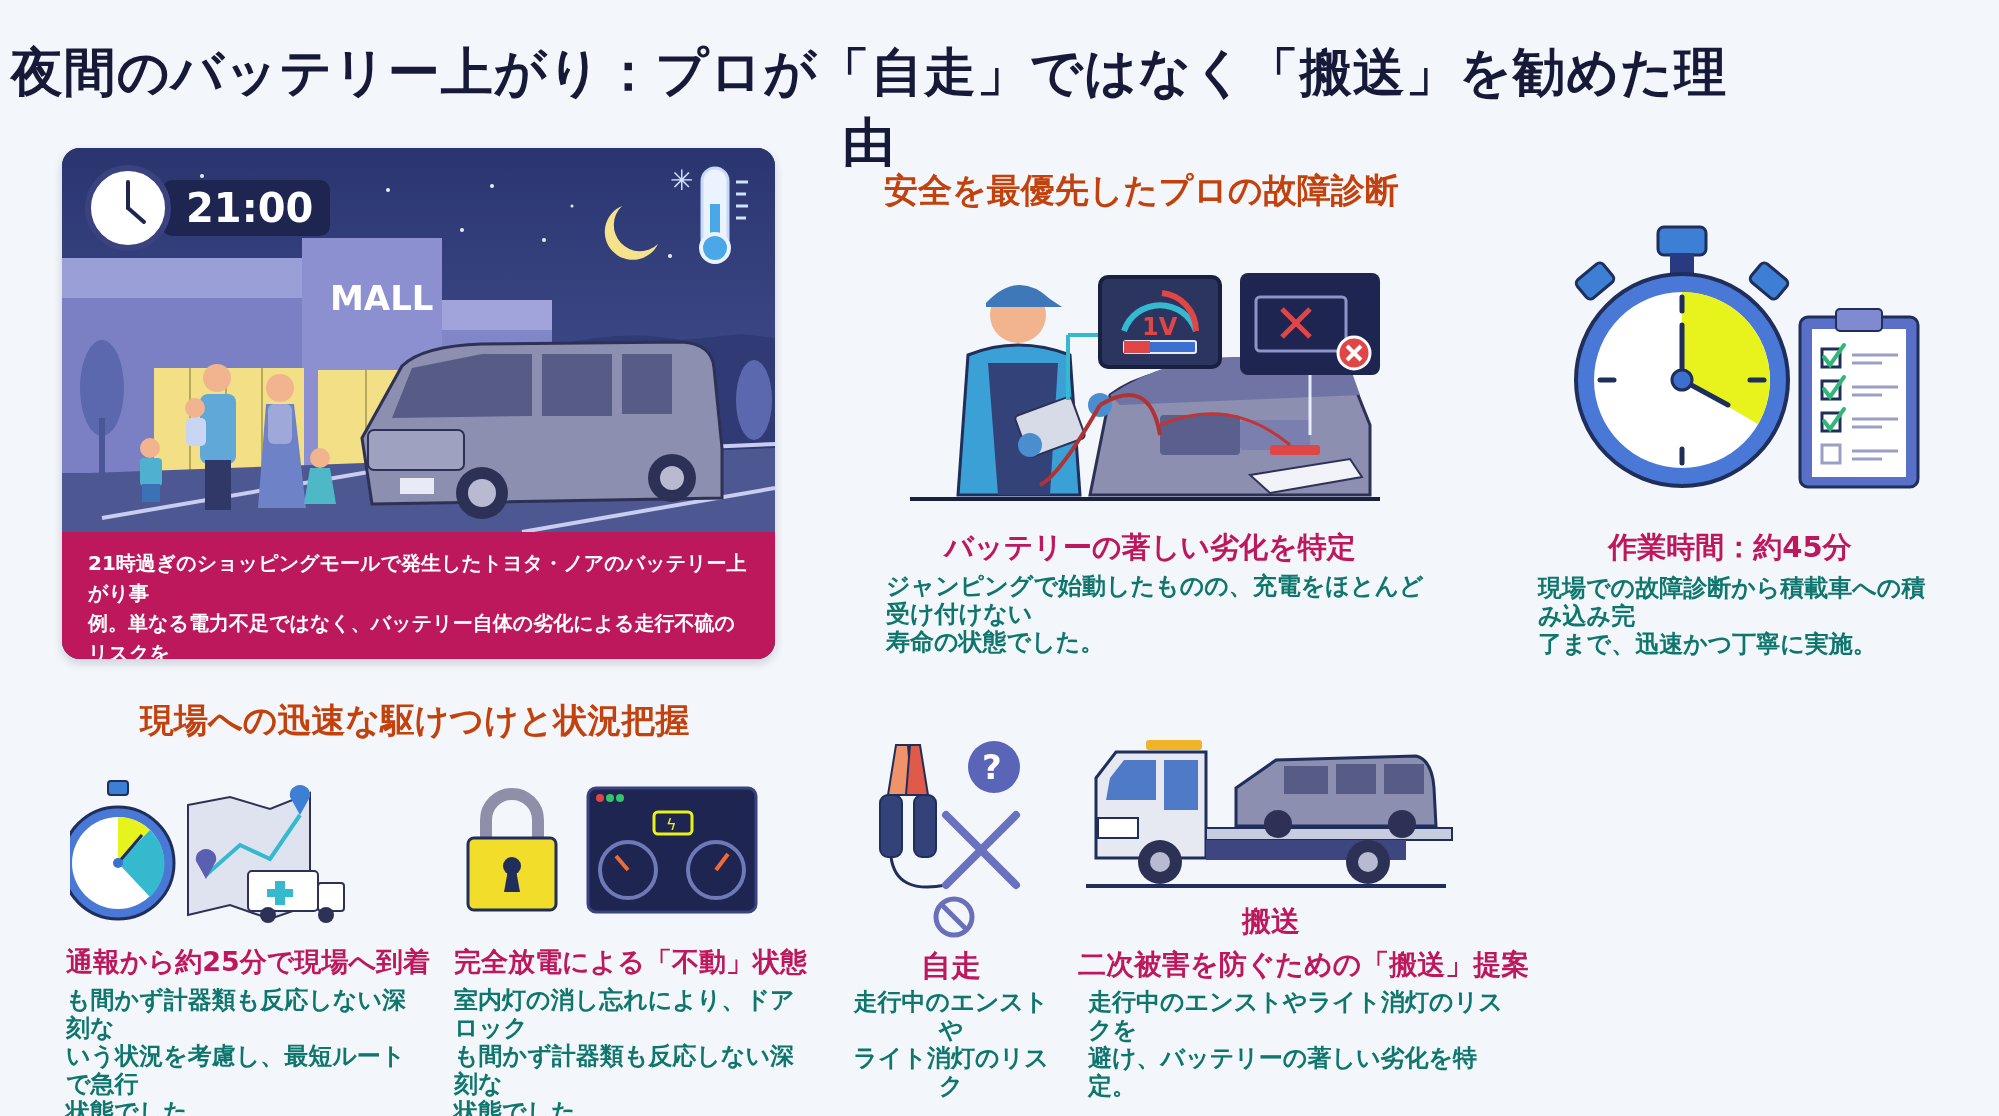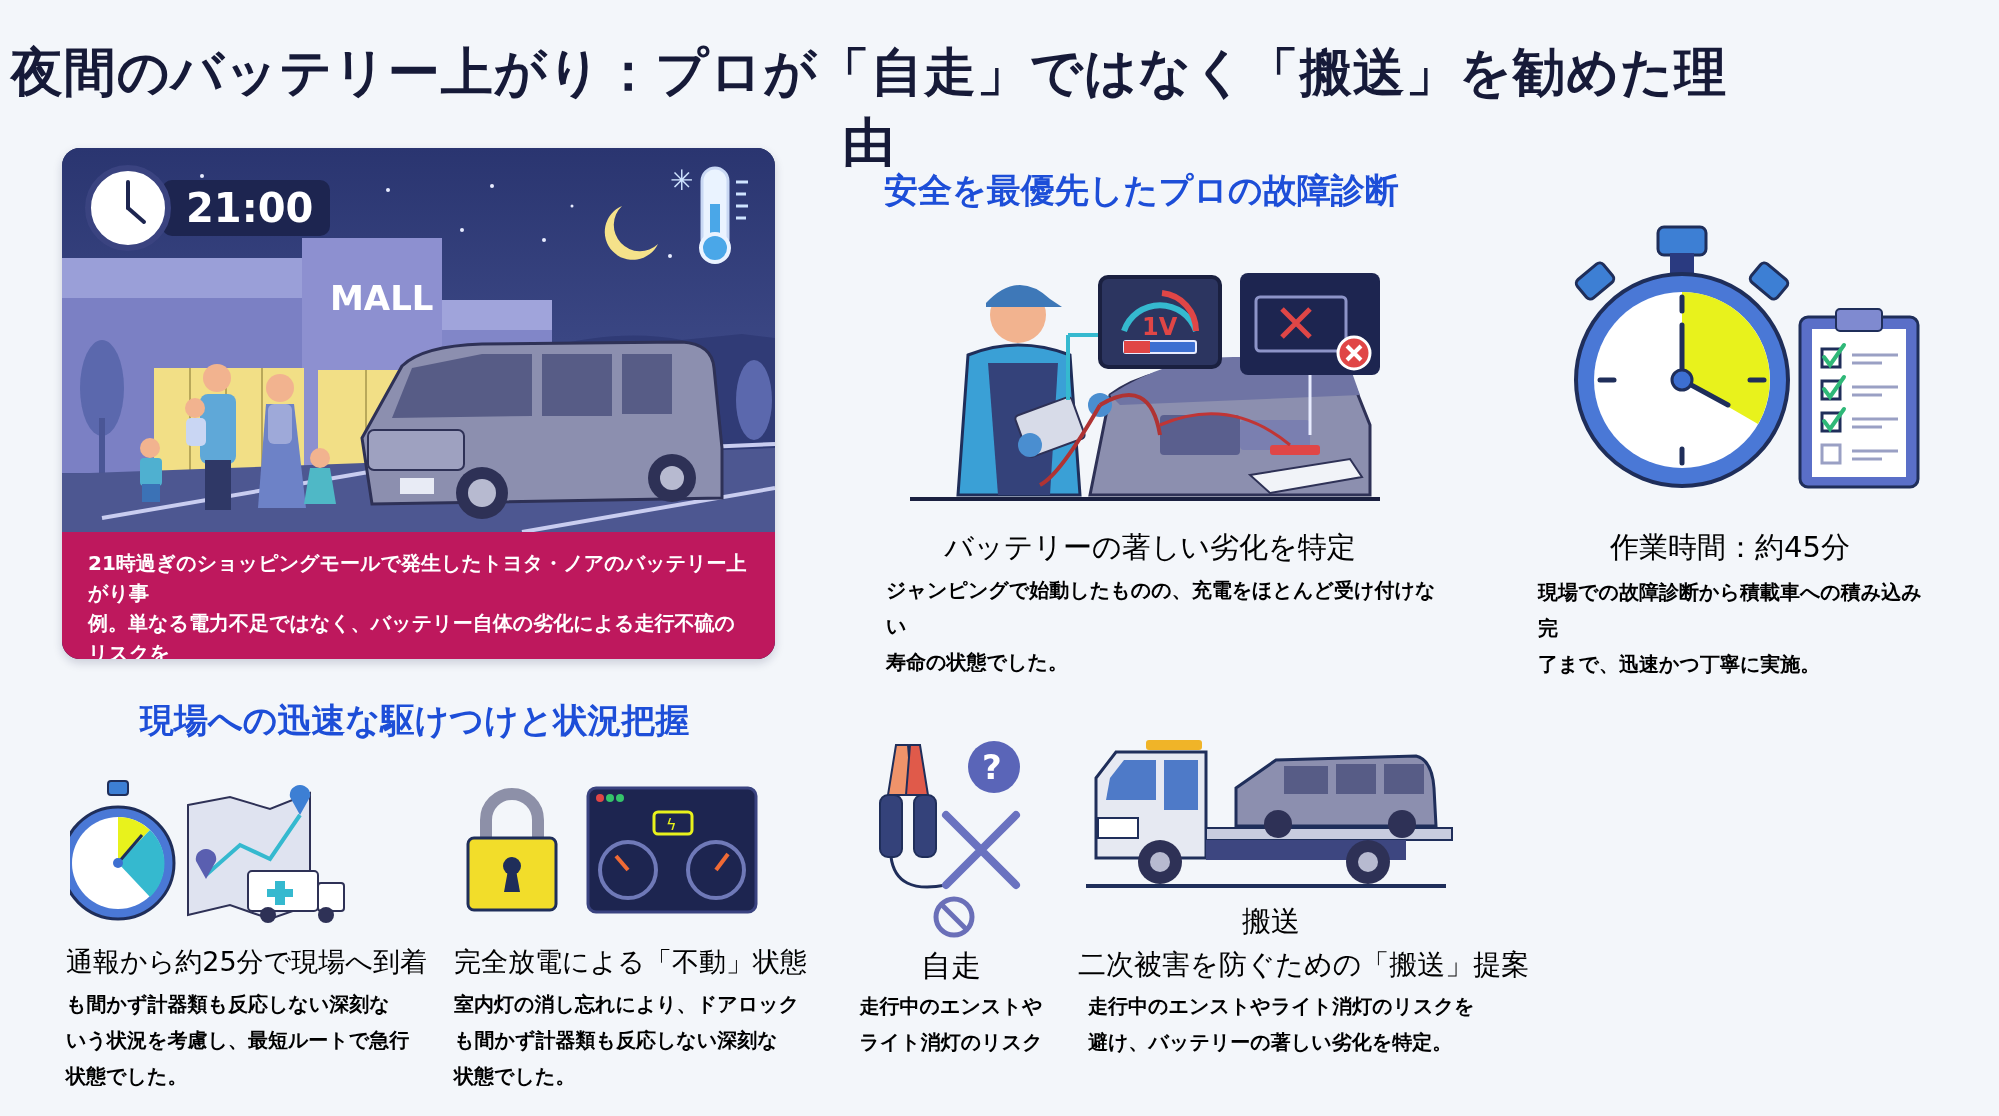--- a/index.html
+++ b/index.html
@@ -21,23 +21,23 @@
     box-shadow: 0 4px 10px rgba(20,30,70,0.18);
     background: #1c2450;
   }
   .hero-scene { position: absolute; left: 0; top: 0; width: 713px; height: 384px; }
   .hero-caption {
     position: absolute; left: 0; top: 384px; width: 713px; height: 127px;
     background: #be185d; color: #ffffff;
     padding: 16px 24px 0 26px;
     font-size: 20px; line-height: 30px; font-weight: bold;
   }
-  .section-title { font-size: 34px; font-weight: bold; color: #1d4ed8; }
-  .sub-title { font-size: 29px; font-weight: normal; color: #000000; }
-  .desc { font-size: 20px; line-height: 36px; font-weight: bold; color: #000000; }
+  .section-title { font-size: 34px; font-weight: bold; color: #c2410c; }
+  .sub-title { font-size: 29px; font-weight: bold; color: #be185d; }
+  .desc { font-size: 24px; line-height: 28px; font-weight: bold; color: #0f766e; }
   .center { text-align: center; }
   svg { display: block; }
 </style>
 </head>
 <body>
 
 <div class="abs title">夜間のバッテリー上がり：プロが「自走」ではなく「搬送」を勧めた理由</div>
 
 <div class="abs hero">
   <svg class="hero-scene" viewBox="0 0 713 384" width="713" height="384">

